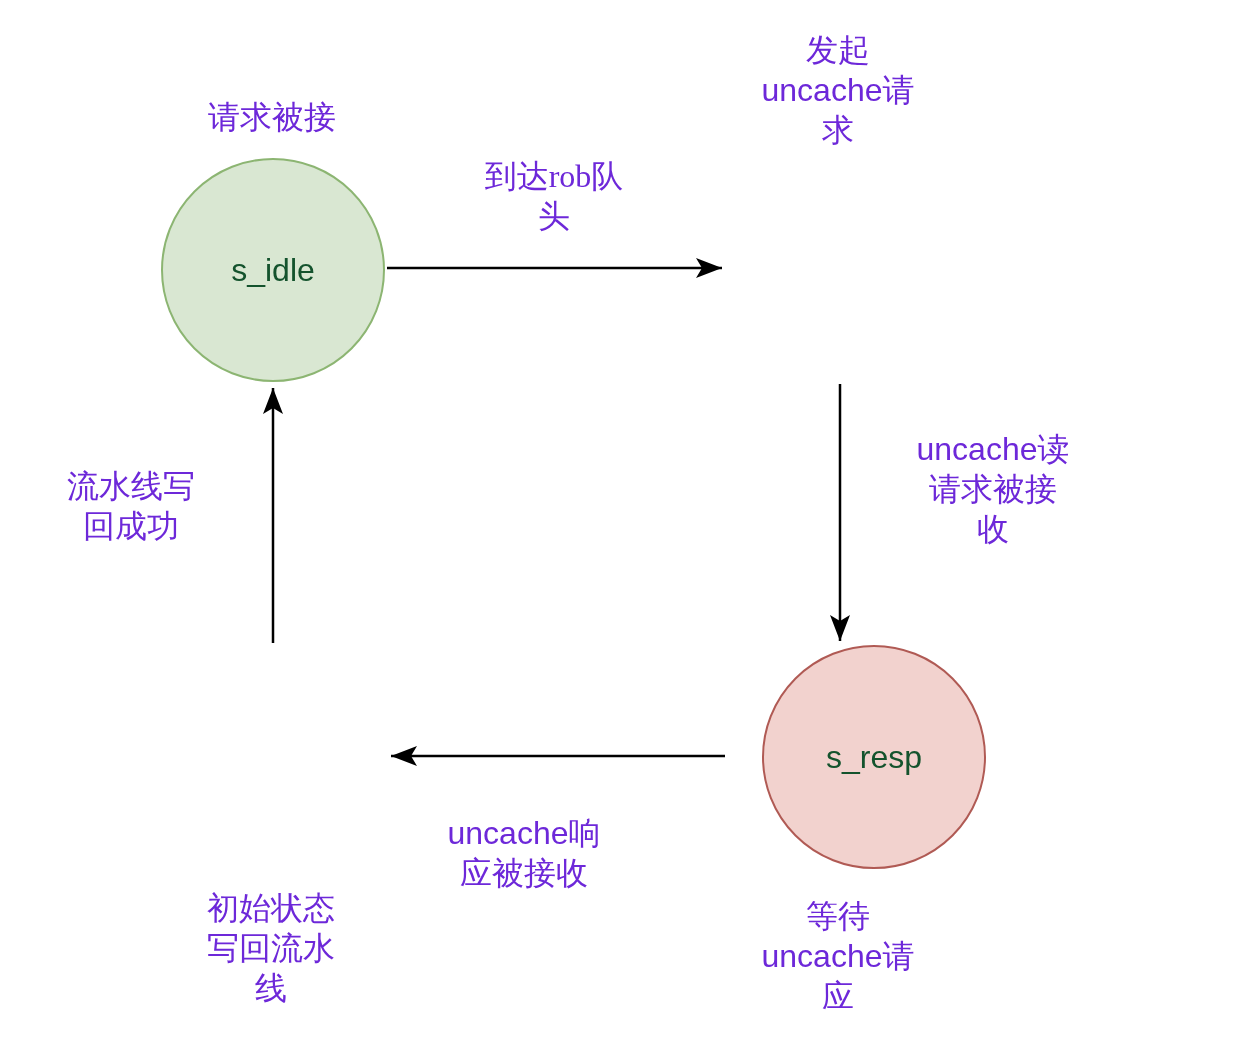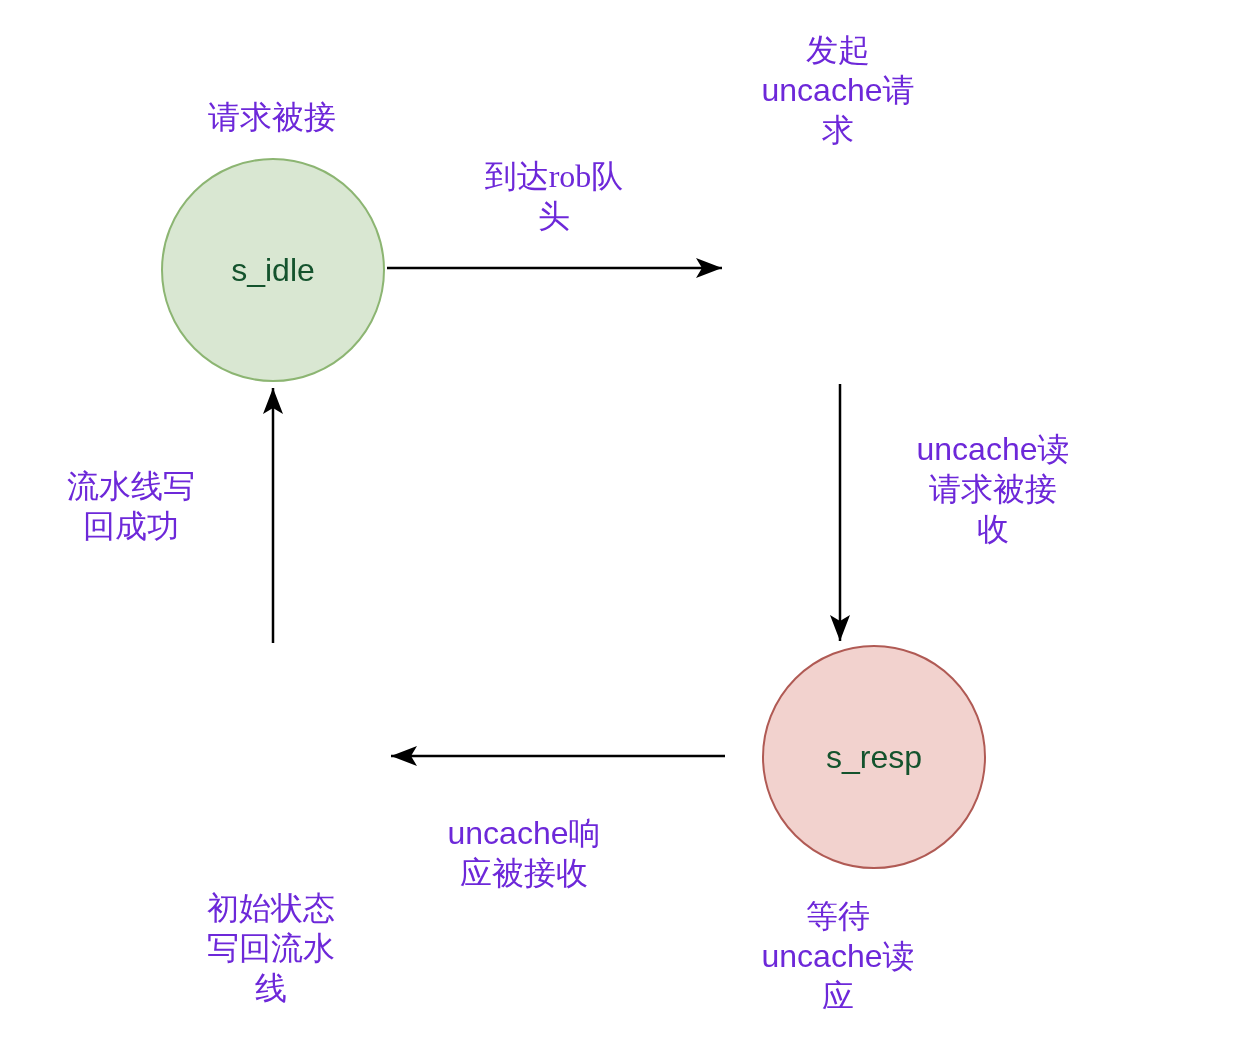--- a/index.html
+++ b/index.html
@@ -72,21 +72,21 @@
   </div>
   <div class="state" style="left: 762px; top: 645px; background-color: rgb(242, 210, 206); border-color: rgb(176, 90, 84);">
     <span class="state-name">s_resp</span>
   </div>
 
   <div class="label" style="left:272px; top:97px;">请求被接</div>
   <div class="label" style="left:838px; top:30px;">发起
 uncache请
 求</div>
   <div class="label" style="left:838px; top:896px;">等待
-uncache读
+uncache请
 应</div>
   <div class="label" style="left:271px; top:888px;">初始状态
 写回流水
 线</div>
 
   <div class="label" style="left:554px; top:156px;font-family:Liberation Serif, serif;">到达rob队
 头</div>
   <div class="label" style="left:993px; top:429px;">uncache读
 请求被接
 收</div>

